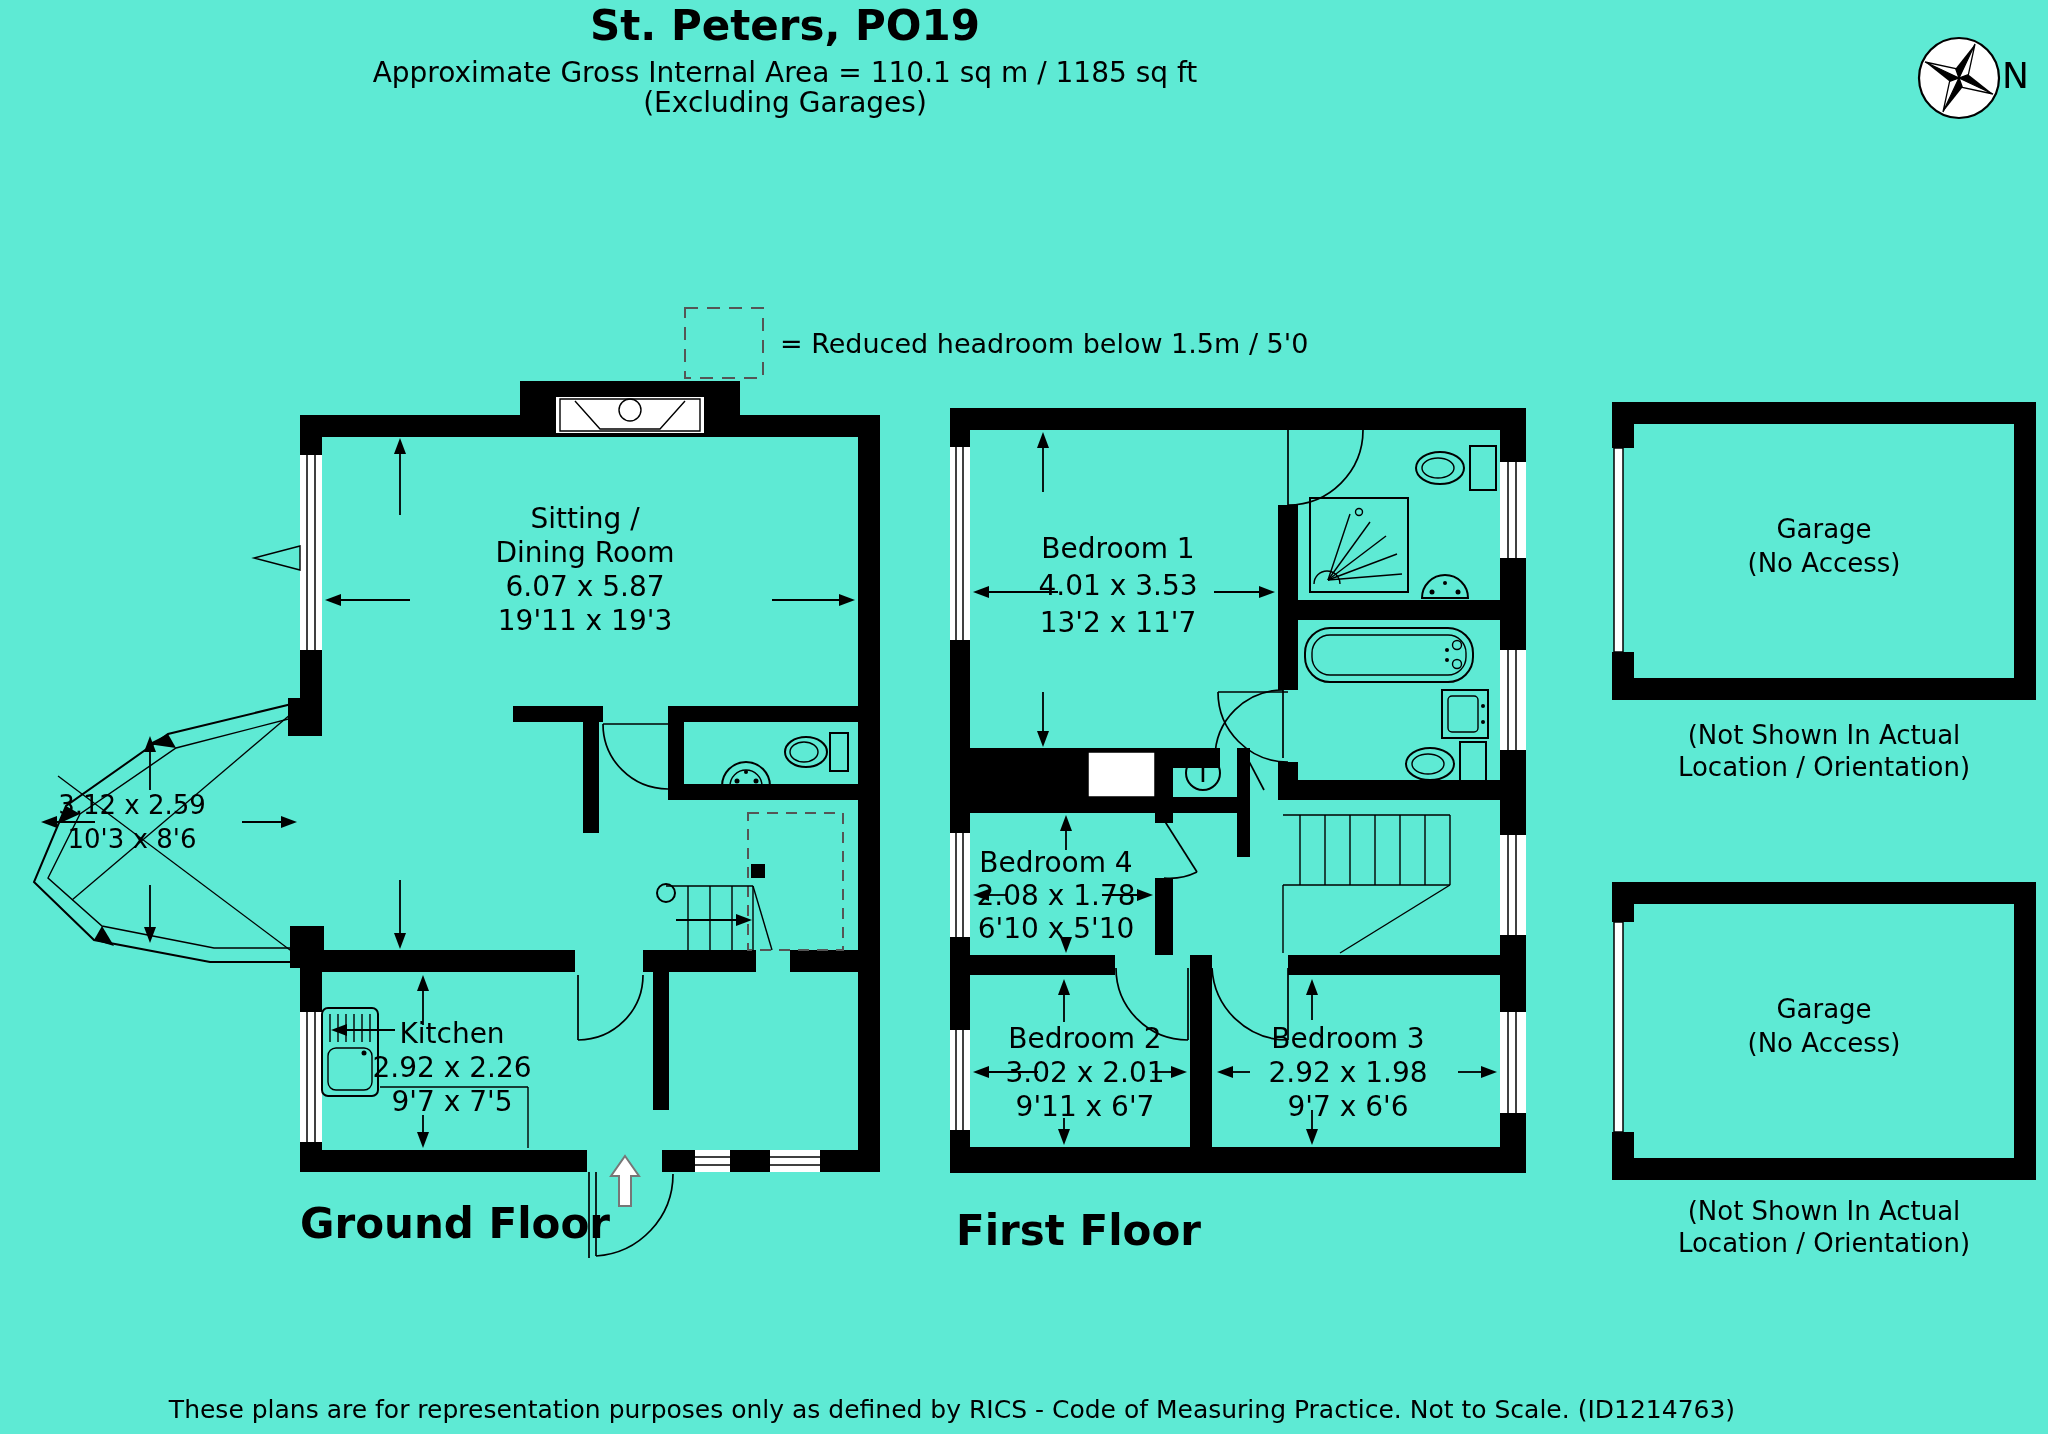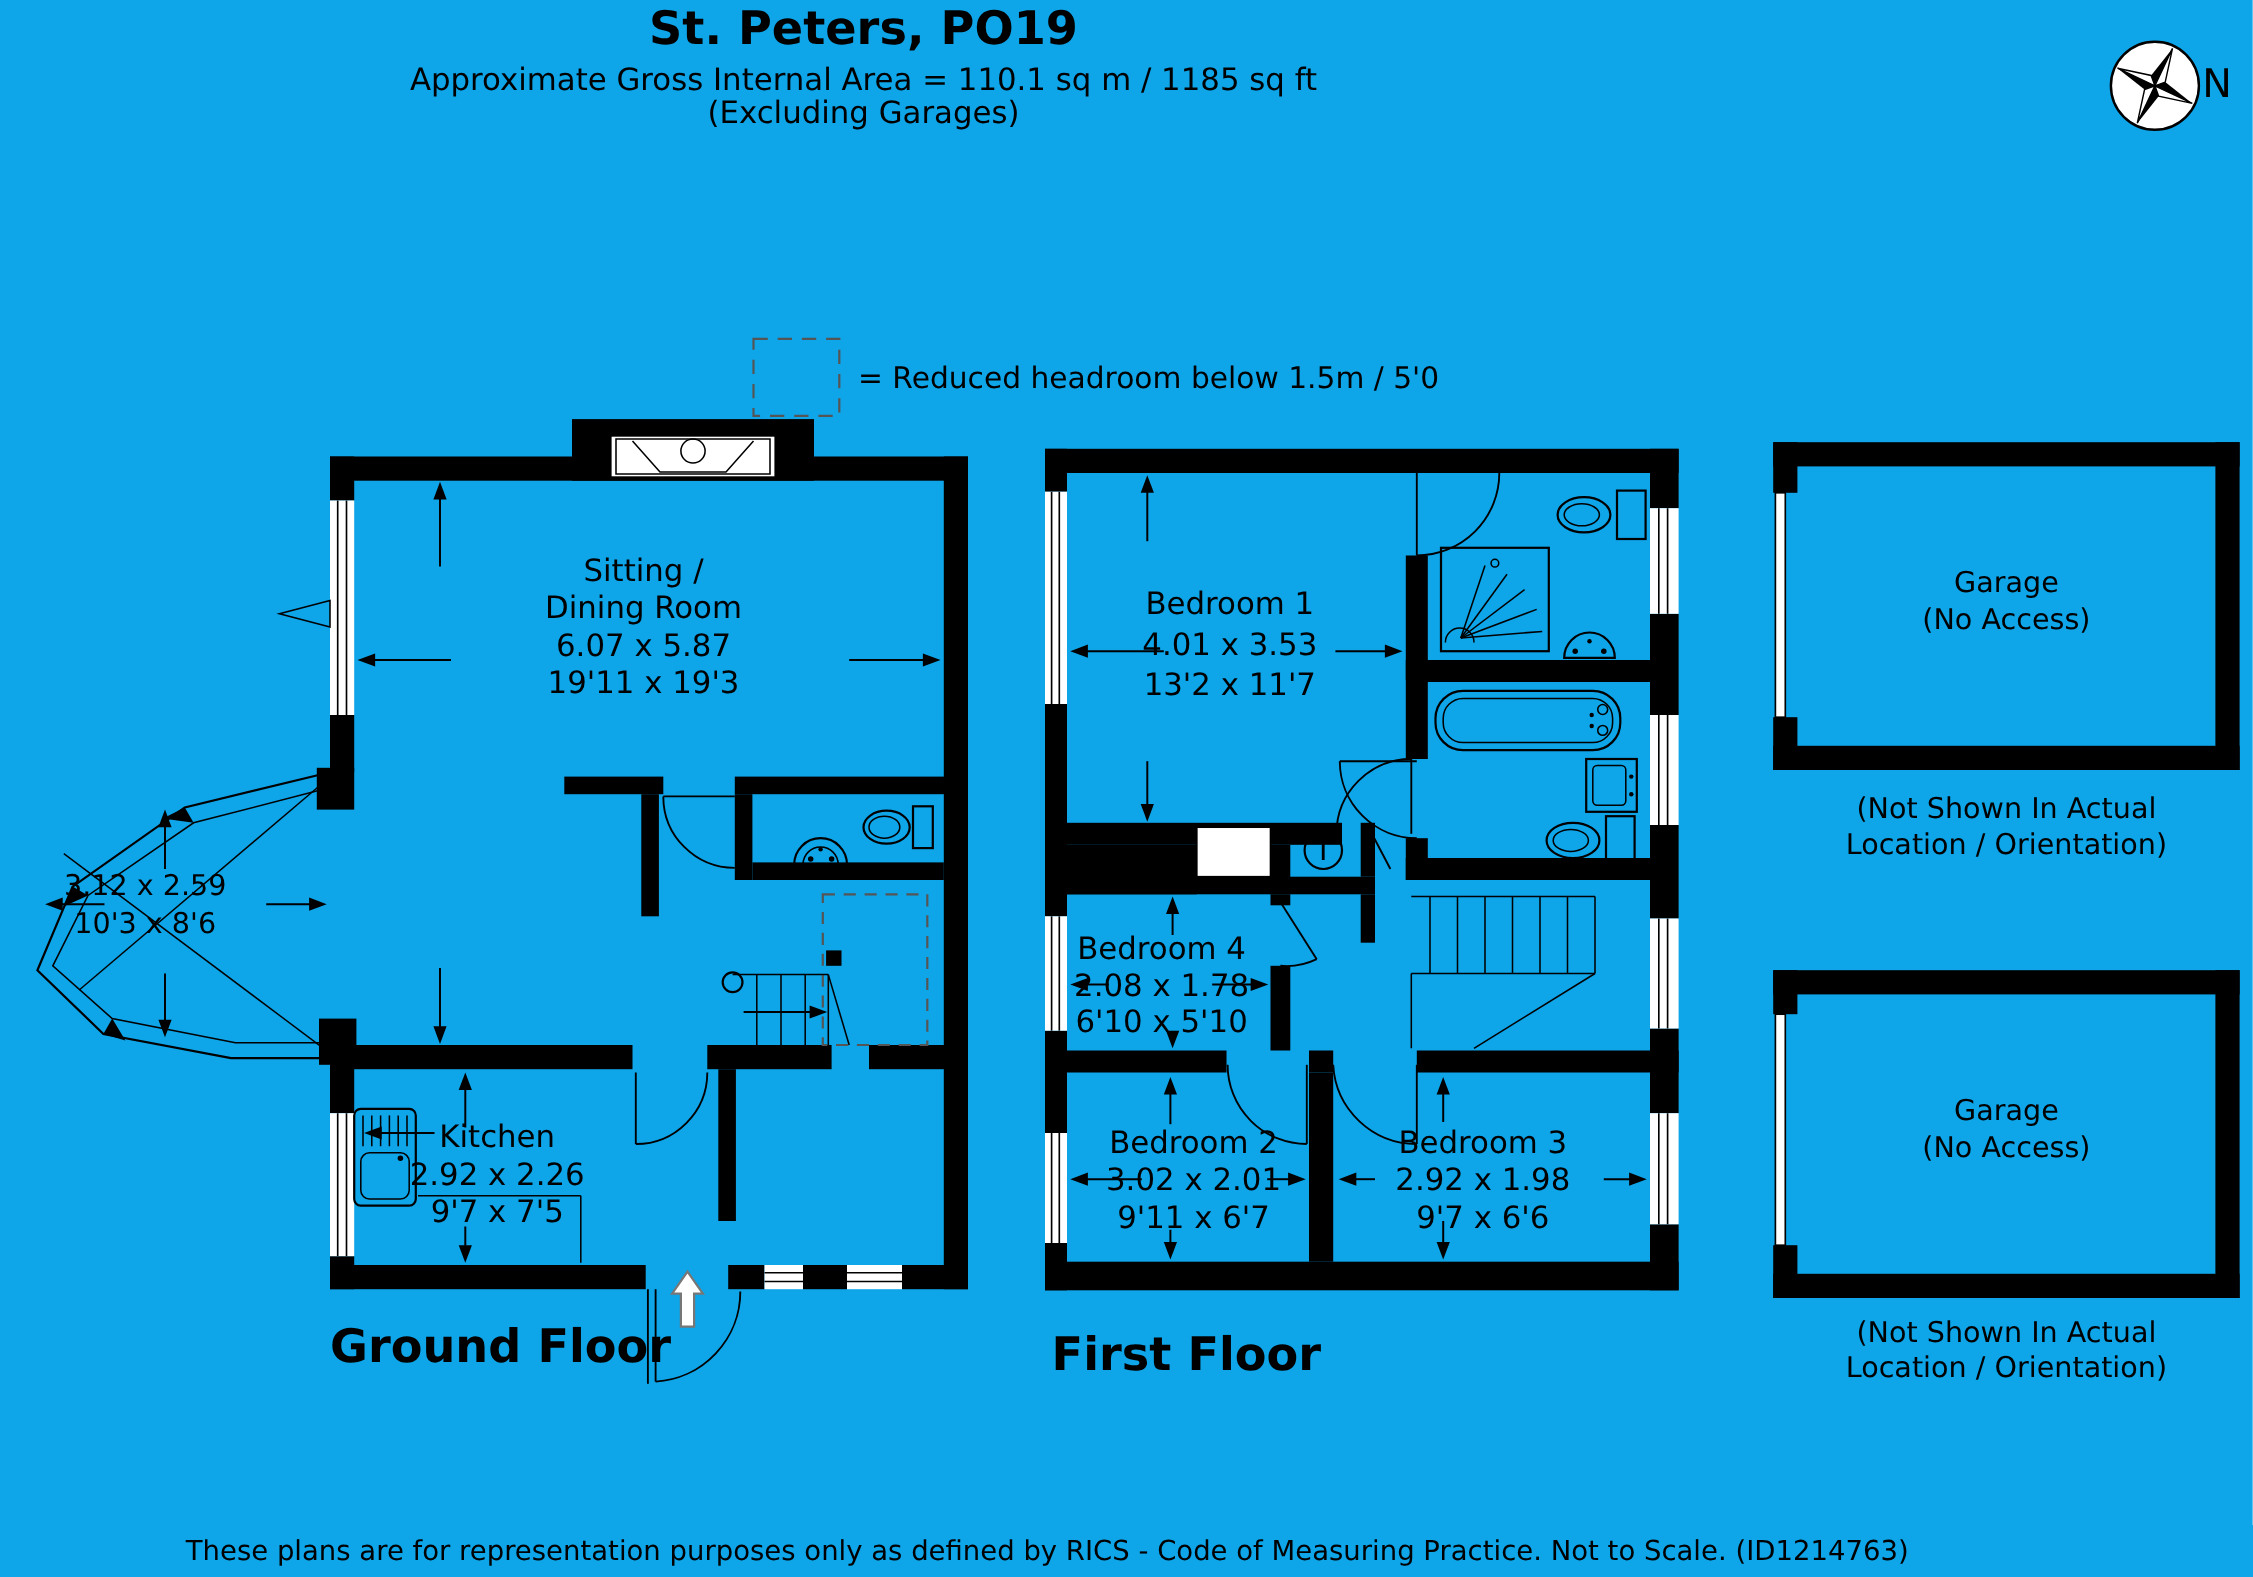--- a/index.html
+++ b/index.html
@@ -1,16 +1,16 @@
 <!DOCTYPE html>
 <html><head>
 <meta charset="utf-8">
 <style>
   html,body{margin:0;padding:0;background:#ffffff;}
-  .page{width:2048px;height:1434px;position:relative;background:#0ea5e9;}
+  .page{width:2048px;height:1434px;position:relative;background:#5eead4;}
   svg{display:block;}
   .wall{fill:#000;stroke:none;}
   .fix{fill:none;stroke:#000;stroke-width:2;}
   .fixthin{fill:none;stroke:#000;stroke-width:1.4;}
   .door{fill:none;stroke:#000;stroke-width:1.7;}
   .dim{stroke:#000;stroke-width:1.8;}
   .dimhead{fill:#000;stroke:none;}
   .xline{stroke:#000;stroke-width:1.3;}
   .winline{stroke:#000;stroke-width:1.5;}
   .lbl{font-family:"DejaVu Sans",sans-serif;font-size:28px;fill:#000;text-anchor:middle;}

